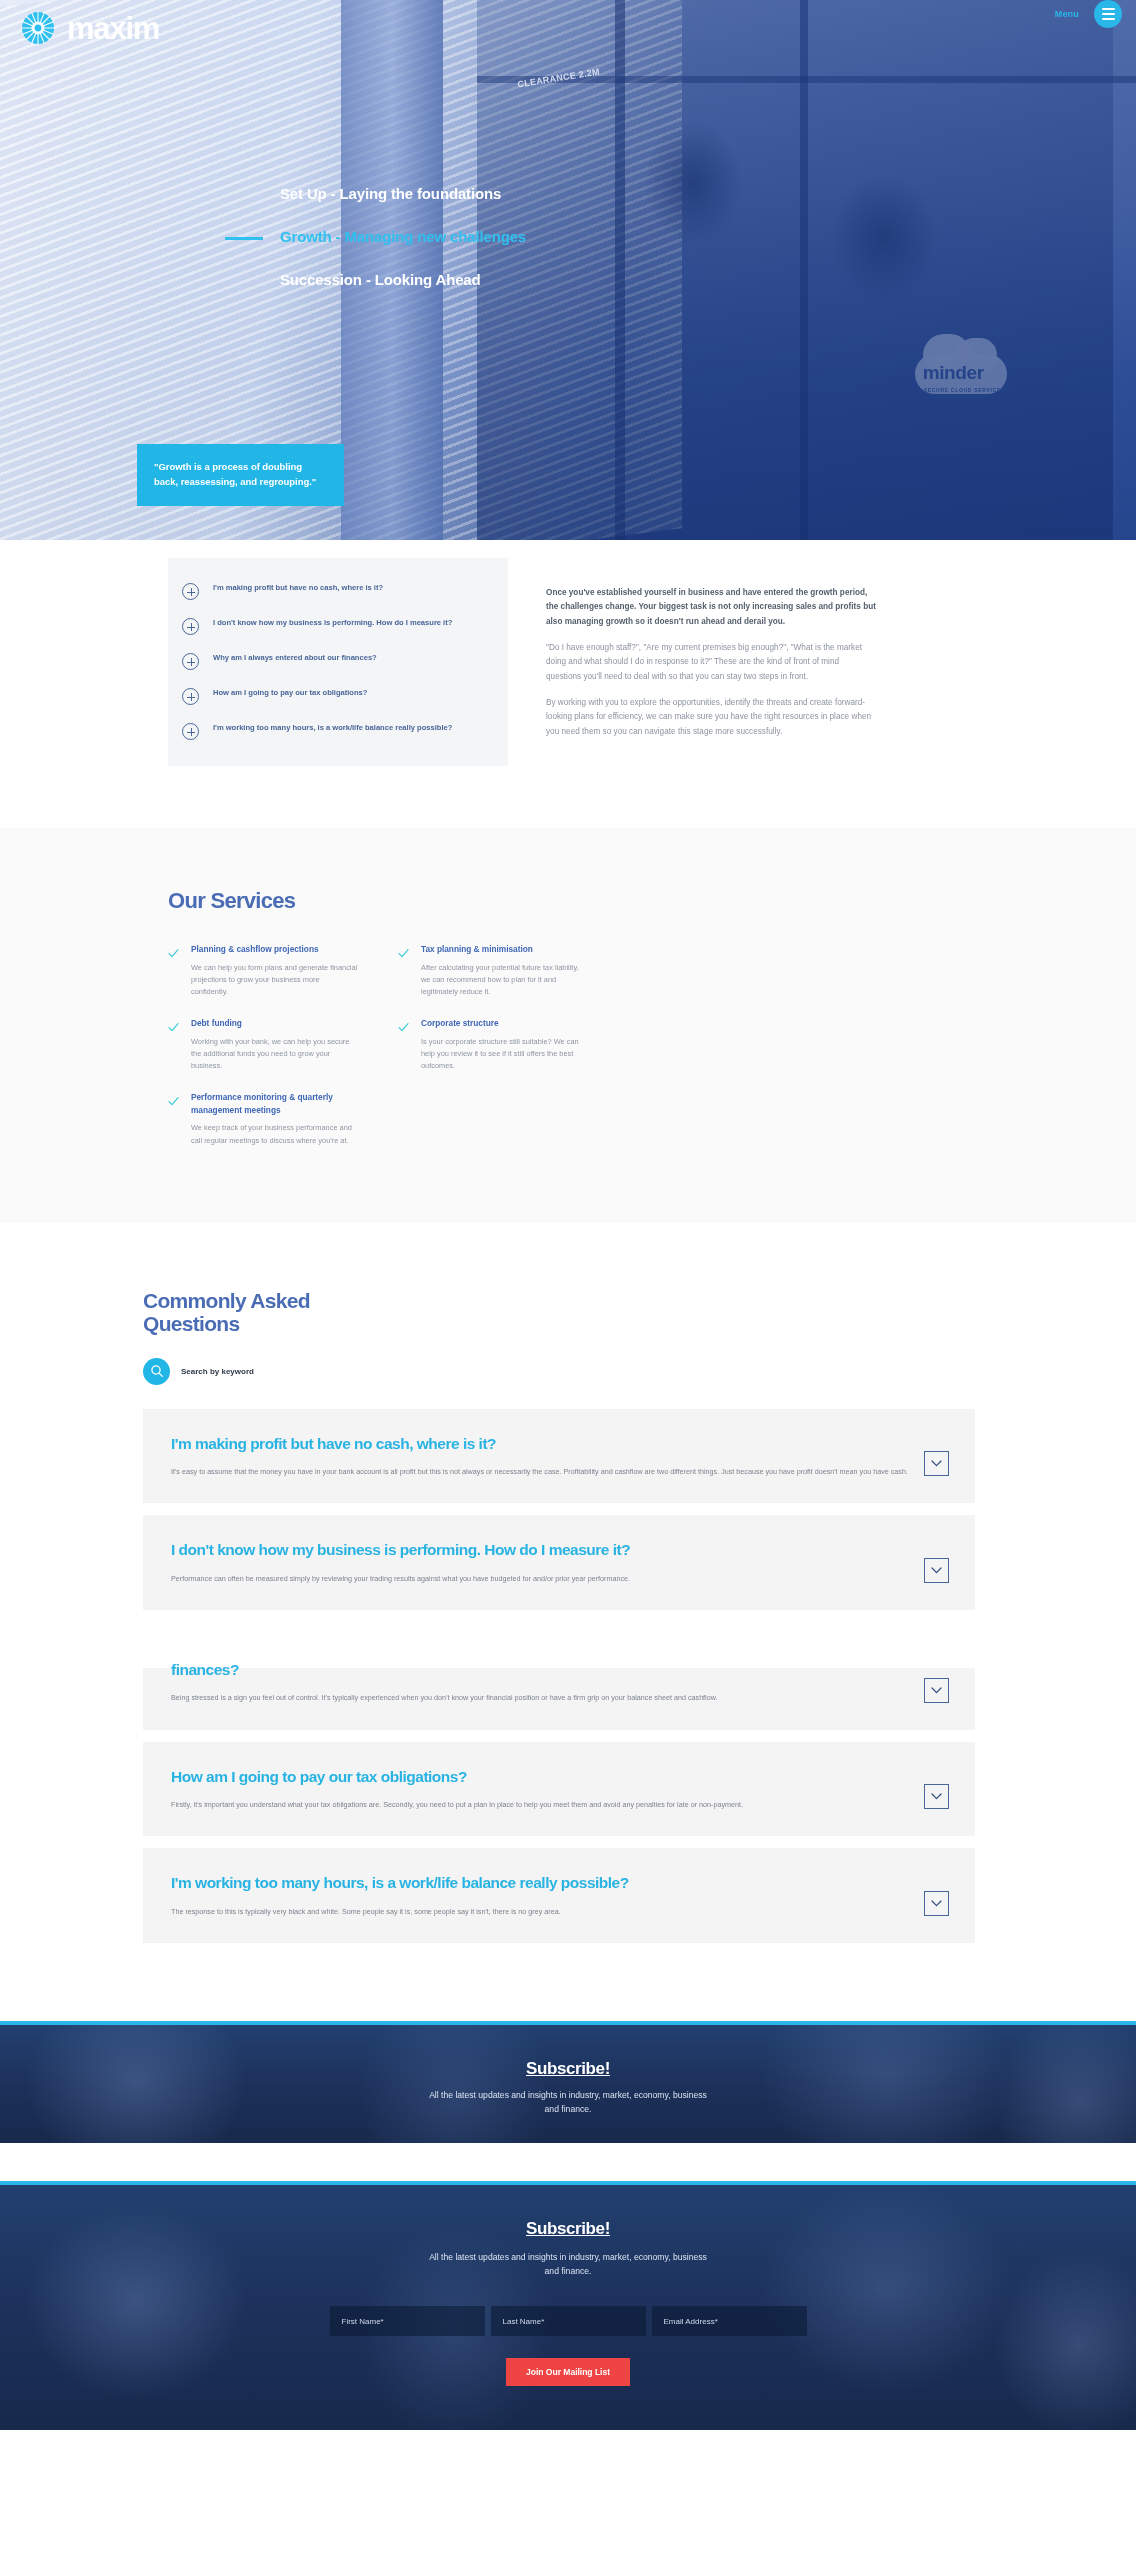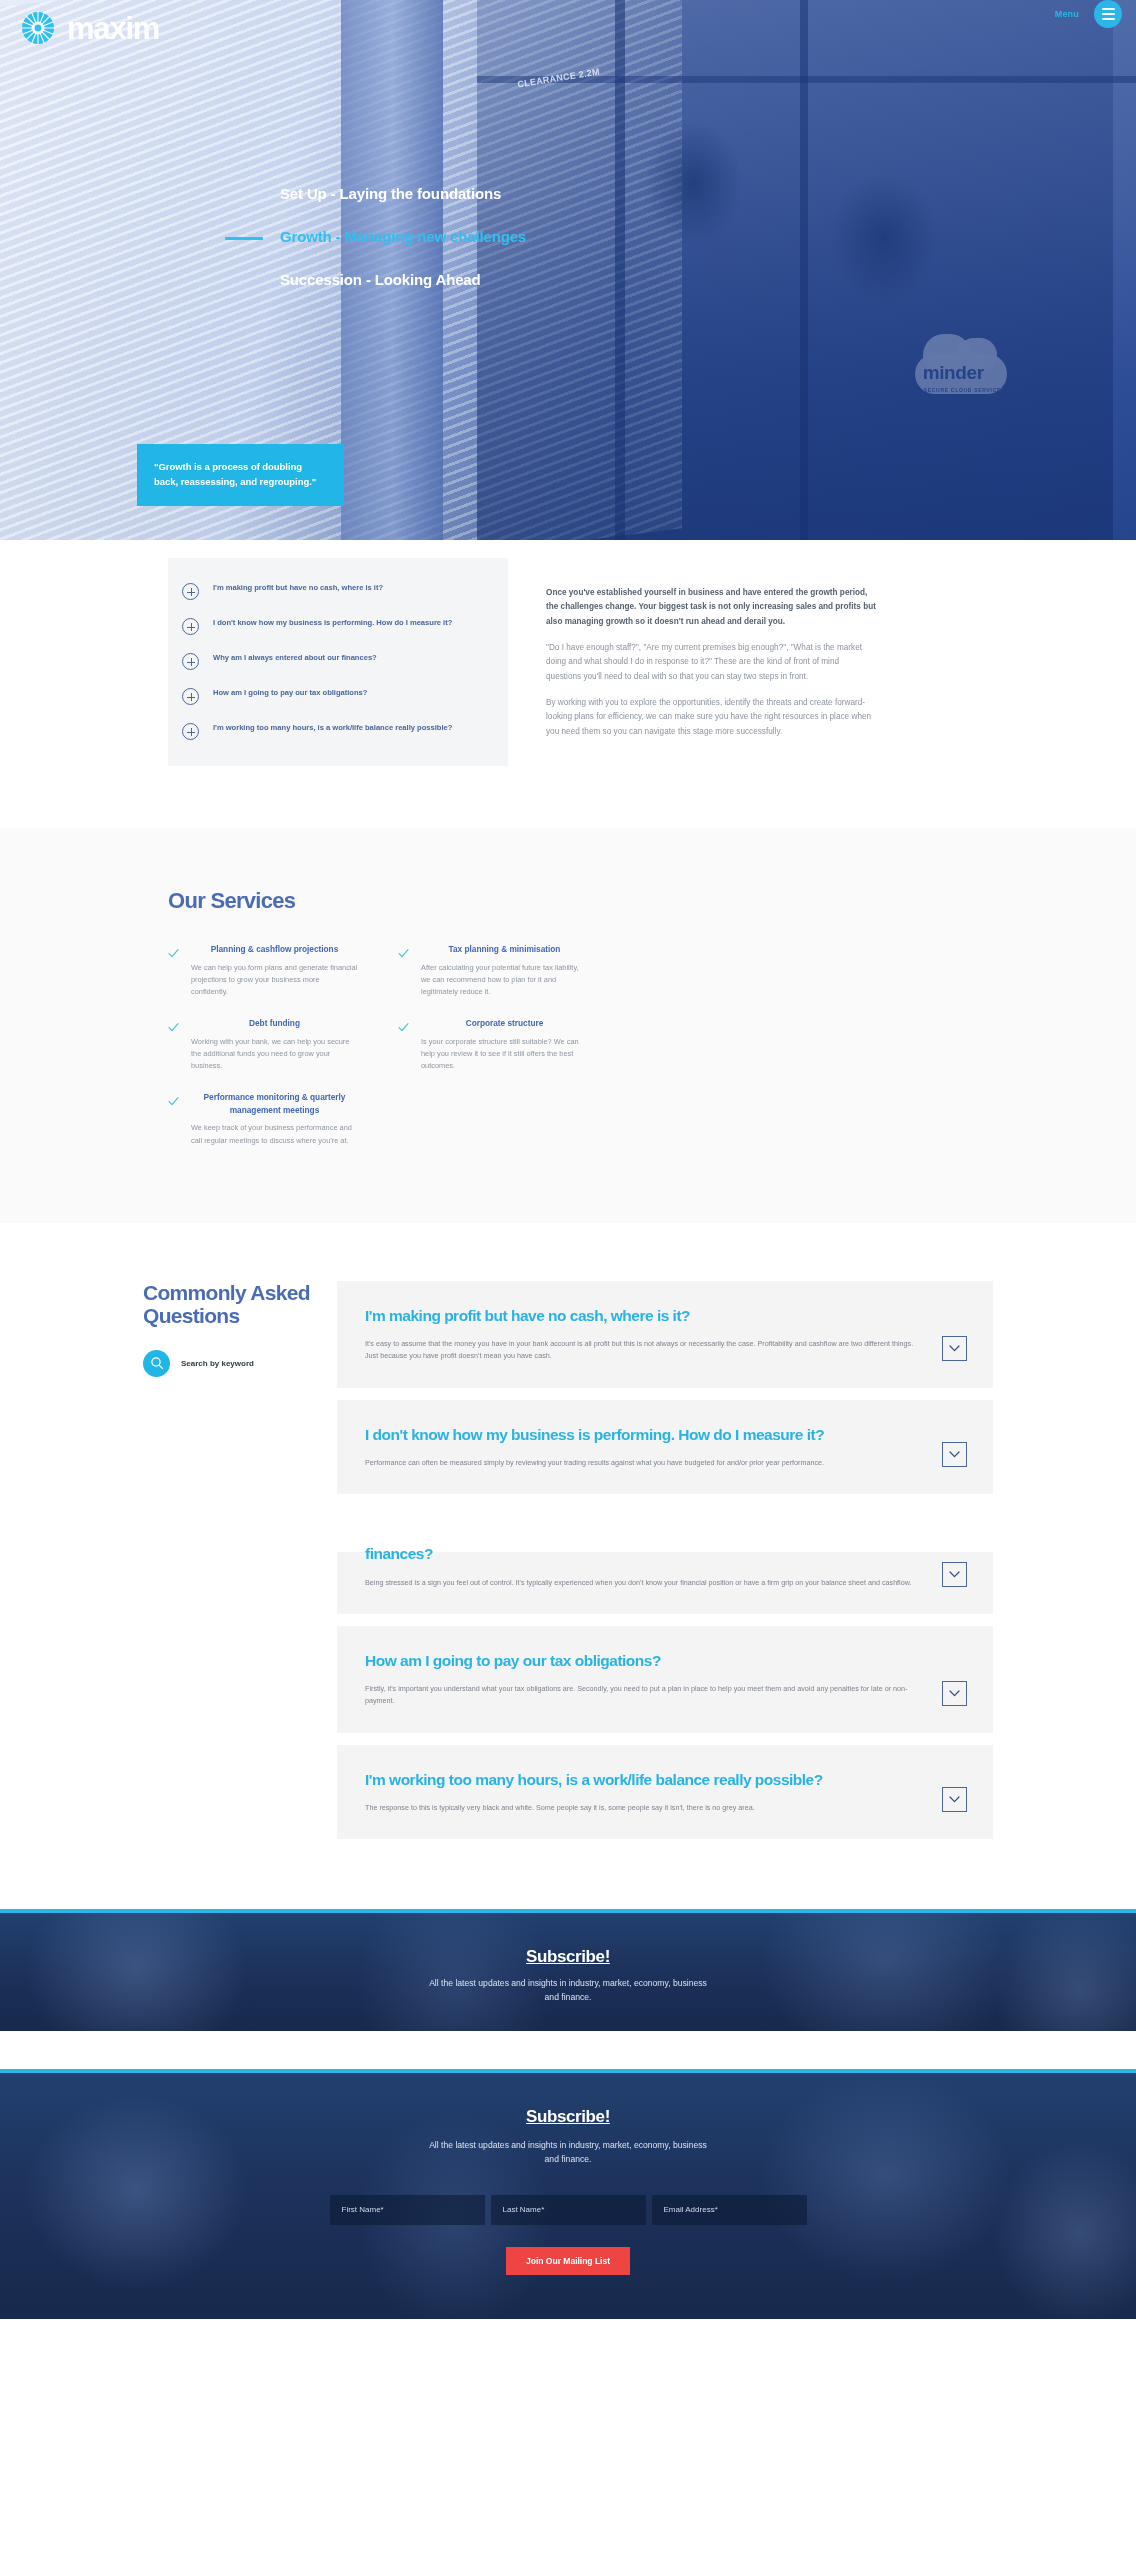--- a/index.html
+++ b/index.html
@@ -193,34 +193,34 @@
     display:flex; gap:40px; flex:1;
   }
   .svc-col{ width:190px; }
   .svc{ display:flex; gap:12px; margin-bottom:19px; }
   .svc:last-child{ margin-bottom:0; }
   .check{
     flex:0 0 auto; width:11px; height:11px; margin-top:2px;
   }
   .svc-body h4{
     font-size:8.3px; font-weight:700; color:#3f67b5;
-    line-height:1.5; margin-bottom:6px; letter-spacing:-.02px;text-align:center;
+    line-height:1.5; margin-bottom:6px; letter-spacing:-.02px;
   }
   .svc-body p{
     font-size:7.4px; line-height:1.65; color:#8f96a2;
   }
 
   
   .caq{
     background:#ffffff;
     padding:58px 0 70px;
   }
   .caq-inner{
-    width:850px; margin:0 auto;
-    display:flex; gap:24px; align-items:flex-start;
+    width:850px; margin:8px auto;
+    display:flex; gap:24px; align-items:flex-start;flex-direction:column;
   }
   .caq-left{ width:170px; flex:0 0 auto; }
   .caq-left h2{
     font-size:21px; font-weight:700; color:#4a6cb5;
     line-height:1.12; letter-spacing:-.7px;
     margin-bottom:22px;
   }
   .search-row{ display:flex; align-items:center; gap:11px; }
   .search-circle{
     width:27px; height:27px; border-radius:50%;

